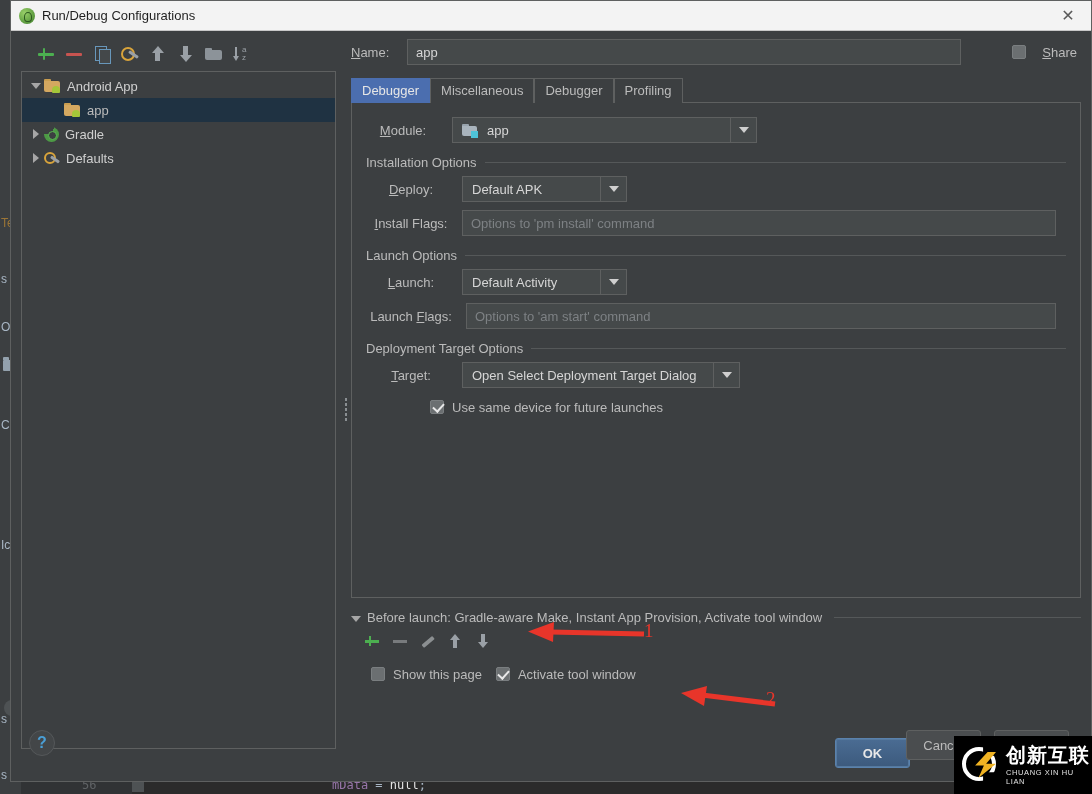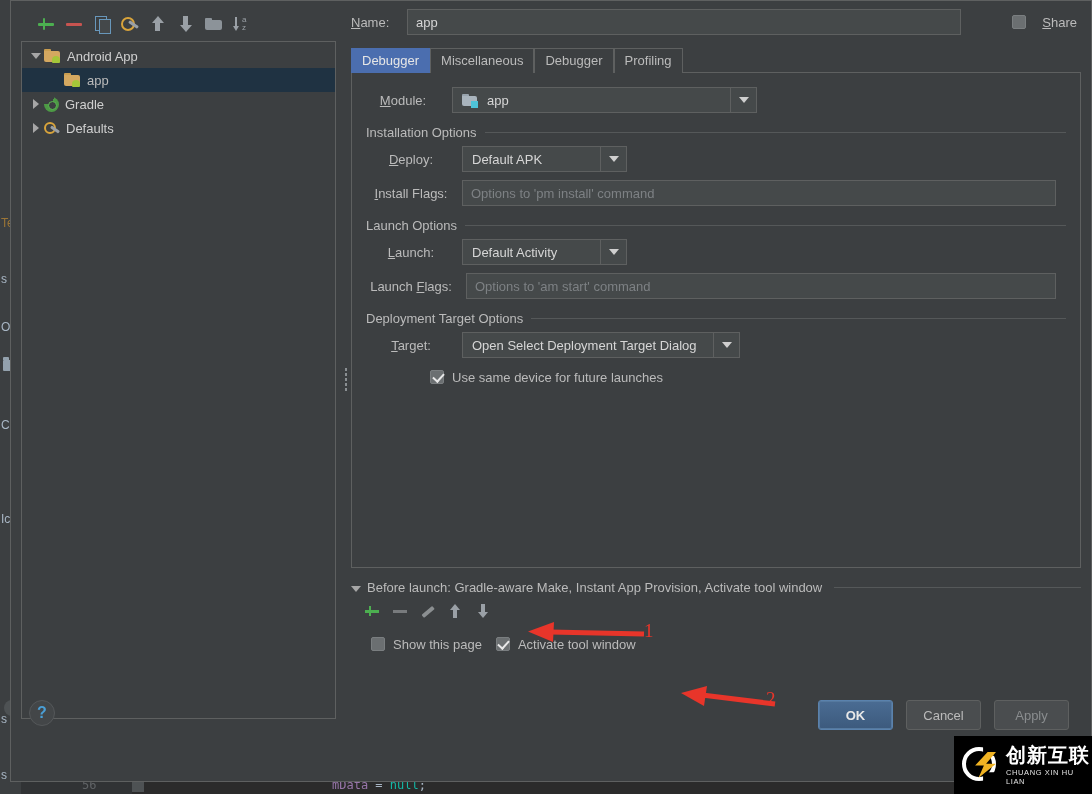--- a/index.html
+++ b/index.html
@@ -48,21 +48,21 @@
     font-size: 12px; color: #606366;
   }
   .code-fold {
     position: absolute; left: 110px; top: 2px; width: 12px; height: 12px;
     background: #4e5254;
   }
   .code-txt {
     position: absolute; left: 310px; top: 0px;
     font-family: "DejaVu Sans Mono", monospace; font-size: 12px; color: #9876aa;
   }
-  .code-txt .kw { color: #14b8a6; }
+  .code-txt .kw { color: #e5e5e5; }
   .code-txt .op { color: #a9b7c6; }
 
   
   .dialog {
     position: absolute; left: 10px; top: 0px;
     width: 1082px; height: 782px;
     background: #3c3f41;
     border: 1px solid #5e6060;
   }
   .titlebar {
@@ -409,24 +409,25 @@
     border-radius:50%; background:#434648; border:1px solid #55585a;
     display:flex; align-items:center; justify-content:center;
     color:#4a9fd6; font-size:16px; font-weight:bold; cursor:pointer;
   }
   .btn {
     position:absolute; top:8px; height:30px; width:75px;
     display:flex; align-items:center; justify-content:center;
     font-size:13px; border-radius:3px; cursor:pointer;
   }
   .btn-ok {
-    left: 807px;
+    left: 824px;
     background: linear-gradient(#4a6c93, #3c5a7d);
     border:1px solid #5a82ad; color:#e8e8e8; font-weight:bold;
     box-shadow: inset 0 0 0 1px #55799f;
+    margin-top: 8px;
   }
   .btn-cancel {
     left: 895px;
     background:#4a4d4f; border:1px solid #5e6060; color:#bbbbbb;
   }
   .btn-apply {
     left: 983px;
     background:#4a4d4f; border:1px solid #5e6060; color:#8a8d8f;
   }
 
@@ -469,35 +470,40 @@
 </head>
 <body>
 
 <div class="backdrop">
   <div class="backdrop-strip">
     <div class="strip-text y" style="top:216px">Te</div>
     <div class="strip-text" style="top:272px">s</div>
     <div class="strip-text" style="top:320px">O</div>
     <div class="strip-folder"></div>
     <div class="strip-text" style="top:418px">C</div>
-    <div class="strip-text" style="top:512px">Ic</div>
+    <div class="strip-text" style="top:538px">Ic</div>
     <div class="strip-circle"></div>
     <div class="strip-text" style="top:712px">s</div>
     <div class="strip-text" style="top:768px">s</div>
   </div>
   <div class="code-line">
     <div class="code-gutter"></div>
     <div class="code-num">56</div>
     <div class="code-fold"></div>
     <div class="code-txt"><span>mData</span><span class="op"> = </span><span class="kw">null</span><span class="op">;</span></div>
   </div>
 </div>
 
 <div class="dialog">
 
+  <div class="titlebar">
+    <div class="title-icon"></div>
+    <div class="title-text">Run/Debug Configurations</div>
+    <div class="title-close">✕</div>
+  </div>
 
   <div class="body">
 
     <div class="left-pane">
       <div class="tree-toolbar">
         <span class="tb-ico ico-plus"></span>
         <span class="tb-ico ico-minus"></span>
         <span class="tb-ico ico-copy"></span>
         <span class="tb-ico ico-wrench"></span>
         <span class="tb-ico ico-up"></span>

